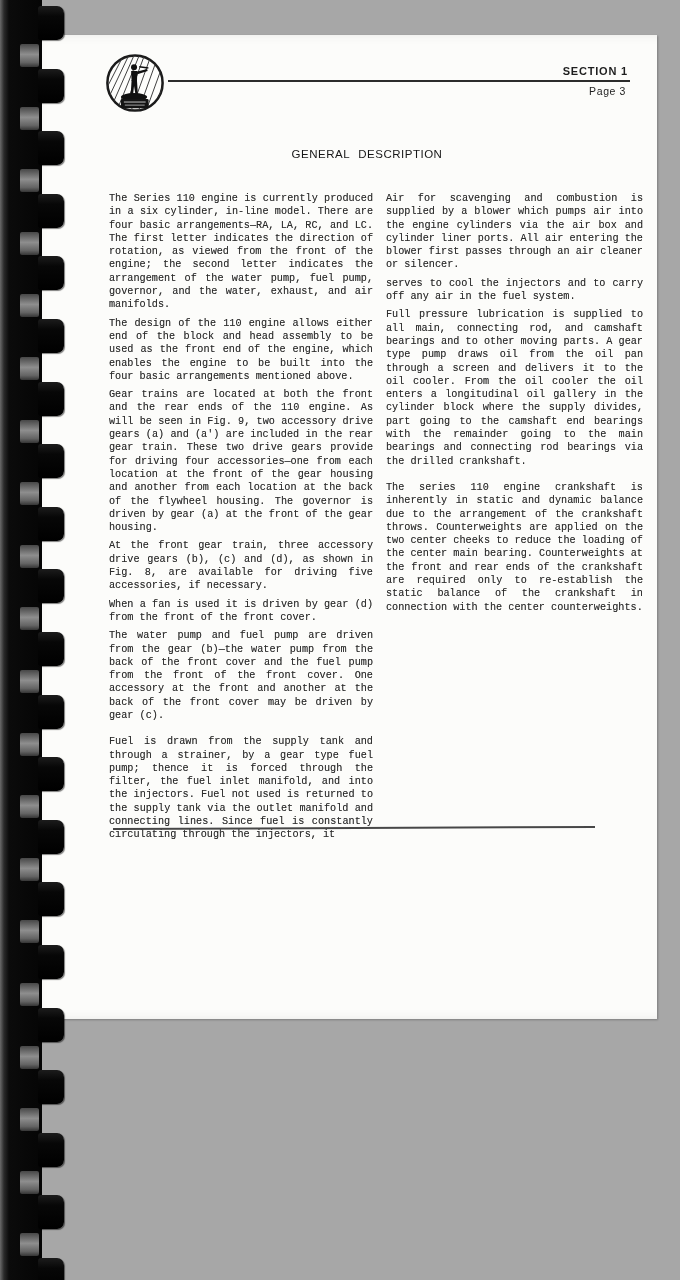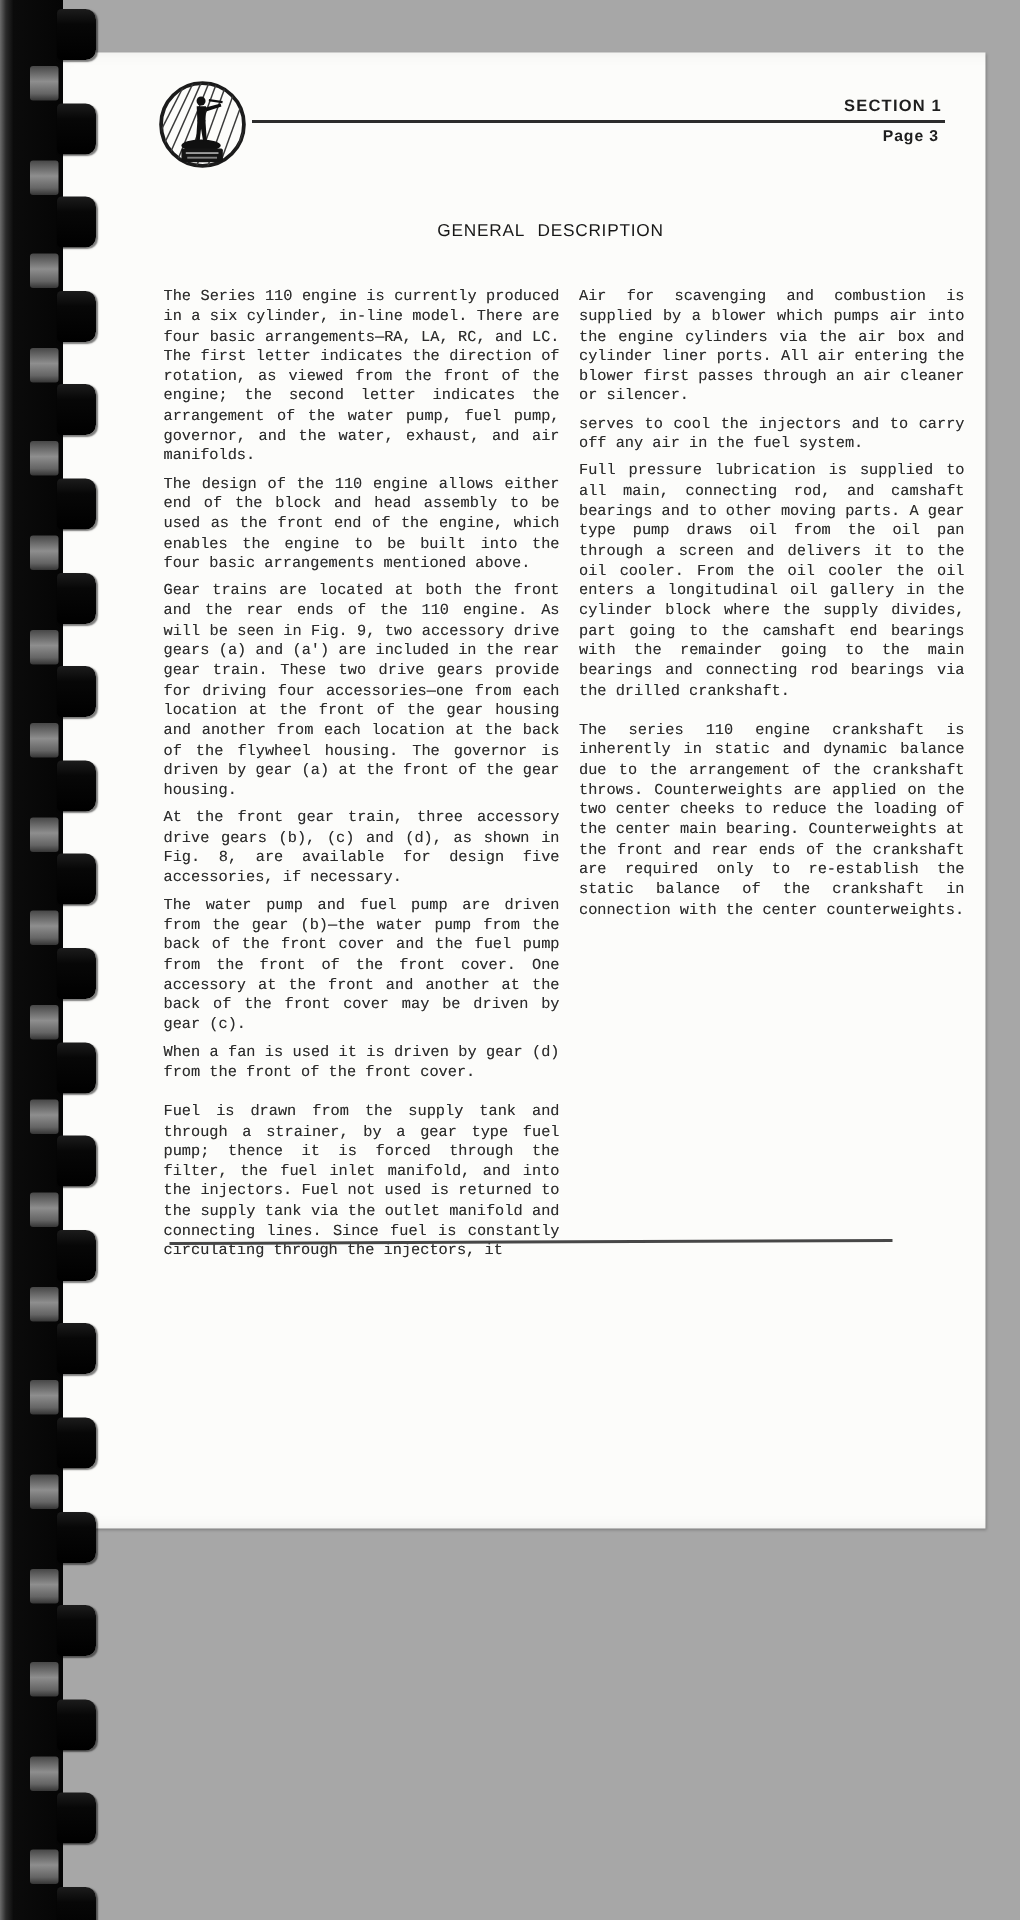--- a/index.html
+++ b/index.html
@@ -51,21 +51,21 @@
     position:absolute;left:144px;top:45px;width:462px;height:2px;
     background:var(--rule);
   }
   .section-label{
     position:absolute;left:404px;top:30px;width:200px;
     text-align:right;font-size:11px;font-weight:bold;letter-spacing:.8px;
     color:#1e1e1e;
   }
   .page-label{
     position:absolute;left:404px;top:50px;width:198px;
-    text-align:right;font-size:10.5px;font-weight:bold;letter-spacing:.6px;
+    text-align:right;font-size:10.5px;font-weight:normal;letter-spacing:.6px;
     color:#1e1e1e;
   }
 
   
   .doc-title{
     position:absolute;left:43px;top:113px;width:600px;
     text-align:center;font-size:11.5px;font-weight:normal;
     letter-spacing:.5px;word-spacing:5px;color:#171717;
   }
 
@@ -131,23 +131,23 @@
     <div class="header-rule"></div>
     <div class="section-label">SECTION 1</div>
     <div class="page-label">Page 3</div>
 
     <h1 class="doc-title">GENERAL DESCRIPTION</h1>
 
     <div class="column col-left">
         <p>The Series 110 engine is currently produced in a six cylinder, in-line model. There are four basic arrangements—RA, LA, RC, and LC. The first letter indicates the direction of rotation, as viewed from the front of the engine; the second letter indicates the arrangement of the water pump, fuel pump, governor, and the water, exhaust, and air manifolds.</p>
         <p>The design of the 110 engine allows either end of the block and head assembly to be used as the front end of the engine, which enables the engine to be built into the four basic arrangements mentioned above.</p>
         <p>Gear trains are located at both the front and the rear ends of the 110 engine. As will be seen in Fig. 9, two accessory drive gears (a) and (a′) are included in the rear gear train. These two drive gears provide for driving four accessories—one from each location at the front of the gear housing and another from each location at the back of the flywheel housing. The governor is driven by gear (a) at the front of the gear housing.</p>
-        <p>At the front gear train, three accessory drive gears (b), (c) and (d), as shown in Fig. 8, are available for design five accessories, if necessary.</p>
+        <p>At the front gear train, three accessory drive gears (b), (c) and (d), as shown in Fig. 8, are available for driving five accessories, if necessary.</p>
+        <p>When a fan is used it is driven by gear (d) from the front of the front cover.</p>
         <p>The water pump and fuel pump are driven from the gear (b)—the water pump from the back of the front cover and the fuel pump from the front of the front cover. One accessory at the front and another at the back of the front cover may be driven by gear (c).</p>
-        <p>When a fan is used it is driven by gear (d) from the front of the front cover.</p>
         <p class="big-gap">Fuel is drawn from the supply tank and through a strainer, by a gear type fuel pump; thence it is forced through the filter, the fuel inlet manifold, and into the injectors. Fuel not used is returned to the supply tank via the outlet manifold and connecting lines. Since fuel is constantly circulating through the injectors, it</p>
       </div>
     <div class="column col-right">
         <p>Air for scavenging and combustion is supplied by a blower which pumps air into the engine cylinders via the air box and cylinder liner ports. All air entering the blower first passes through an air cleaner or silencer.</p>
         <p>serves to cool the injectors and to carry off any air in the fuel system.</p>
         <p>Full pressure lubrication is supplied to all main, connecting rod, and camshaft bearings and to other moving parts. A gear type pump draws oil from the oil pan through a screen and delivers it to the oil cooler. From the oil cooler the oil enters a longitudinal oil gallery in the cylinder block where the supply divides, part going to the camshaft end bearings with the remainder going to the main bearings and connecting rod bearings via the drilled crankshaft.</p>
         <p class="big-gap">The series 110 engine crankshaft is inherently in static and dynamic balance due to the arrangement of the crankshaft throws. Counterweights are applied on the two center cheeks to reduce the loading of the center main bearing. Counterweights at the front and rear ends of the crankshaft are required only to re-establish the static balance of the crankshaft in connection with the center counterweights.</p>
       </div>
 
     <div class="bottom-rule"></div>

